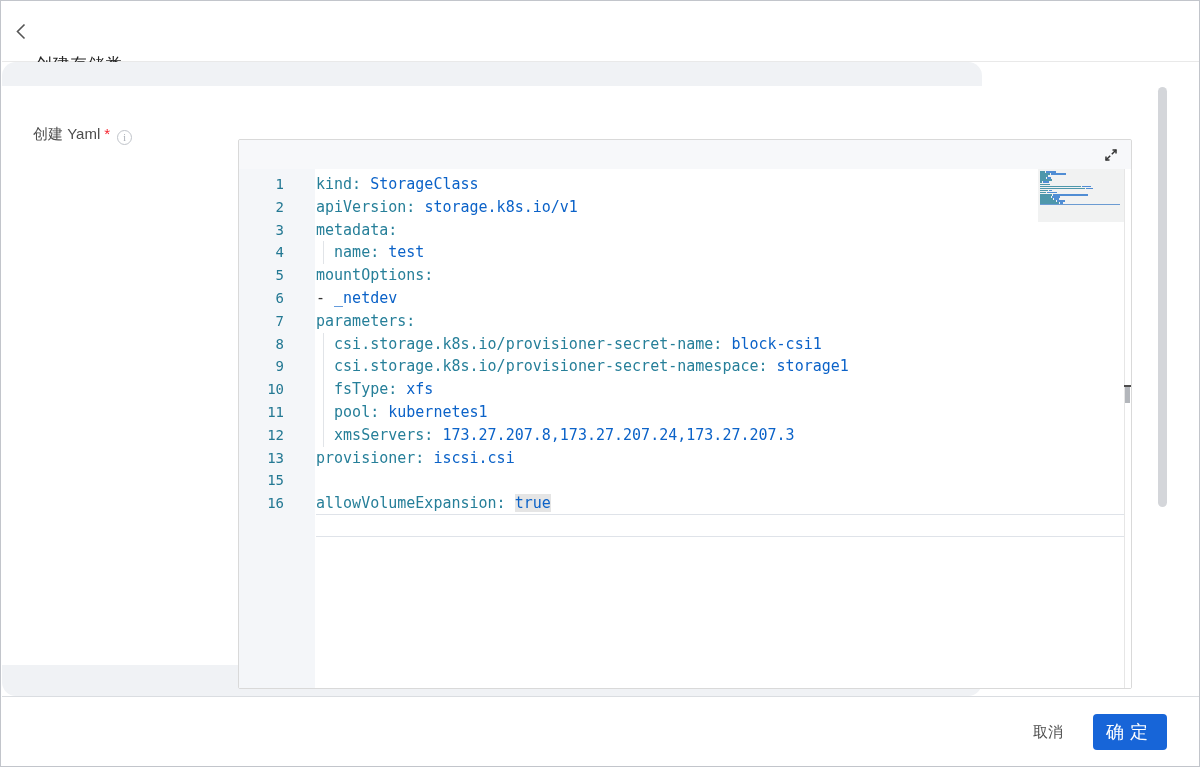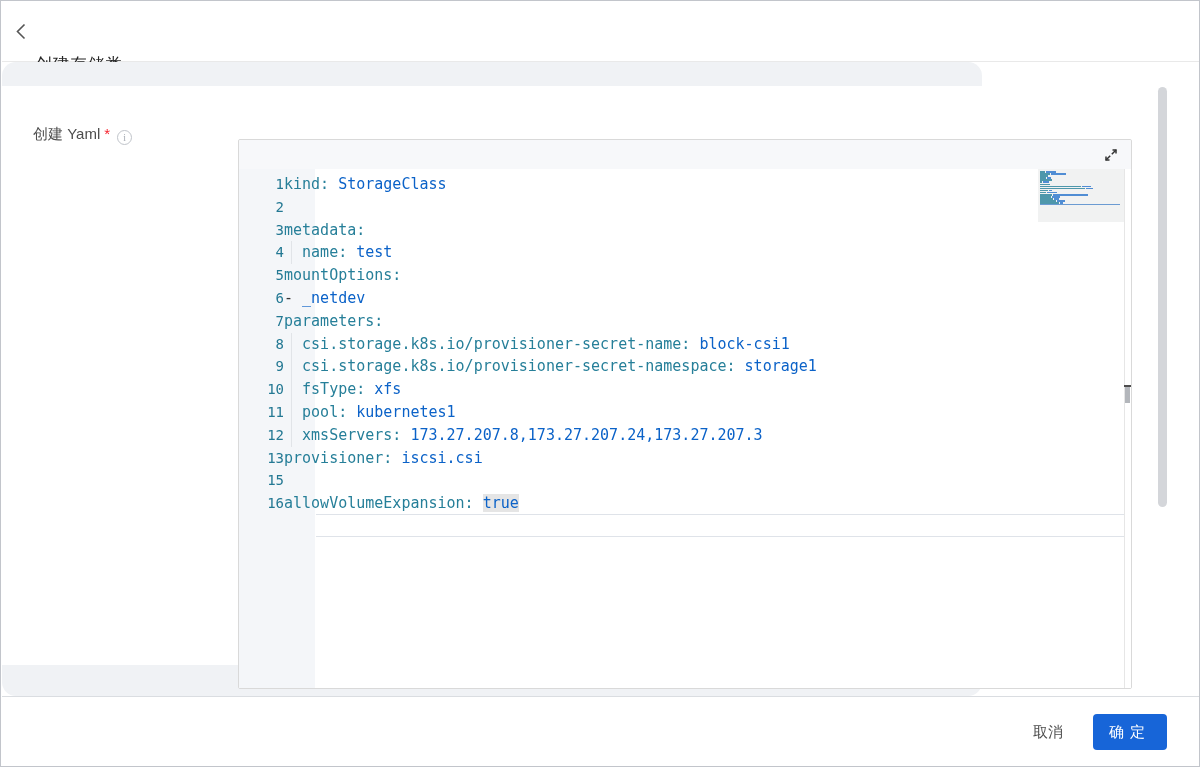--- a/index.html
+++ b/index.html
@@ -22,21 +22,21 @@
 
   
   .editor { position:absolute; left:236px; top:53px; width:894px; height:550px; border:1px solid #d9d9d9; border-radius:2px; background:#fff; }
   .ed-header { position:absolute; left:0; top:0; width:100%; height:29px; background:#f7f8fa; border-radius:2px 2px 0 0; }
   .expand-btn { position:absolute; right:12px; top:7px; width:16px; height:16px; cursor:pointer; }
   .ed-body { position:absolute; left:0; top:29px; width:892px; height:519px; overflow:hidden; background:#fff; font-family:"DejaVu Sans Mono", monospace; }
   .gutter-bg { position:absolute; left:0; top:0; width:76px; height:100%; background:#f4f6f9; }
   .code-rows { position:absolute; left:0; top:4px; width:100%; }
   .code-row { position:relative; display:flex; height:22.8px; line-height:22.8px; white-space:pre; }
   .ln { flex:0 0 45px; text-align:right; font-size:14px; color:var(--ln,#237893); }
-  .lc { position:relative; font-size:15px; color:#333; }
+  .lc { position:relative; margin-left:32px; font-size:15px; color:#333; }
   .lc .key { color:var(--key,#267f99); }
   .lc .val { color:var(--val,#0b62c8); }
   .lc .dash { color:var(--dash,#333); }
   .lc .hl { background:#e5e5e5; }
   .guide { position:absolute; left:84px; width:1px; height:22.8px; background:#e1e4e8; }
   .cur-line { position:absolute; left:77px; width:808px; height:23px; border-top:1px solid #dfe3e9; border-bottom:1px solid #dfe3e9; }
 
   
   .minimap { position:absolute; left:799px; top:0; width:86px; height:100%; }
   .mm-slider { position:absolute; left:0; top:0; width:86px; height:53px; background:rgba(25,31,40,0.06); }
@@ -45,21 +45,21 @@
   .mm-k { height:1.5px; background:rgba(38,127,153,0.8); }
   .mm-v { height:1.5px; background:rgba(11,98,200,0.7); margin-left:1px; }
   .mm-curline { position:absolute; left:2px; top:35px; width:80px; height:1px; background:#6b9bd2; }
   .ruler-border { position:absolute; left:885px; top:0; width:1px; height:100%; background:#e6e6e6; }
   .cursor-mark { position:absolute; left:885px; top:216px; width:10px; height:2px; background:#4d4d4d; }
   .ed-scroll-thumb { position:absolute; left:886px; top:218px; width:5px; height:16px; background:#b3b6bb; }
 
   
   .footer { position:absolute; left:1px; top:695px; width:1198px; height:71px; background:#fff; border-top:1px solid #dadde1; display:flex; align-items:center; justify-content:flex-end; padding-right:33px; }
   .cancel-btn { font-size:15px; color:#4d4d4d; margin-right:30px; cursor:pointer; background:none; border:none; font-family:inherit; }
-  .confirm-btn { width:74px; height:36px; border:none; border-radius:4px; background:var(--accent,#1765d8); color:#fff; font-size:15px; letter-spacing:6px; cursor:pointer; font-family:inherit; display:flex; align-items:center; justify-content:center; }
+  .confirm-btn { width:74px; height:36px; border:none; border-radius:4px; background:var(--accent,#1765d8); color:#fff; font-size:18px; letter-spacing:6px; cursor:pointer; font-family:inherit; display:flex; align-items:center; justify-content:center; }
 </style>
 </head>
 <body>
 
 <div class="page" style="--key: #267f99; --val: #0b62c8; --ln: #237893; --dash: #333333; --accent: #1765d8;">
 
   <div class="header">
     <svg class="back" viewBox="0 0 10 17">
       <polyline points="8.5,1.5 1.5,8.5 8.5,15.5" fill="none" stroke="#555" stroke-width="1.6"></polyline>
     </svg>
@@ -80,21 +80,21 @@
               <line x1="13" y1="3" x2="8.8" y2="7.2"></line>
               <polyline points="6.5,13 3,13 3,9.5"></polyline>
               <line x1="3" y1="13" x2="7.2" y2="8.8"></line>
             </g>
           </svg>
         </div>
         <div class="ed-body">
           <div class="gutter-bg"></div>
           <div class="code-rows">
               <div class="code-row"><div class="ln">1</div><div class="lc"><span class="key">kind:</span><span class="plain"> </span><span class="val">StorageClass</span></div></div>
-              <div class="code-row"><div class="ln">2</div></div>
+              <div class="code-row"><div class="ln">2</div><div class="lc"><span class="key">apiVersion:</span><span class="plain"> </span><span class="val">storage.k8s.io/v1</span></div></div>
               <div class="code-row"><div class="ln">3</div><div class="lc"><span class="key">metadata:</span></div></div>
               <div class="code-row"><div class="ln">4</div><div class="lc"><span class="plain">  </span><span class="guide" style="left: 7px; top: 0px;"></span><span class="key">name:</span><span class="plain"> </span><span class="val">test</span></div></div>
               <div class="code-row"><div class="ln">5</div><div class="lc"><span class="key">mountOptions:</span></div></div>
               <div class="code-row"><div class="ln">6</div><div class="lc"><span class="dash">- </span><span class="val">_netdev</span></div></div>
               <div class="code-row"><div class="ln">7</div><div class="lc"><span class="key">parameters:</span></div></div>
               <div class="code-row"><div class="ln">8</div><div class="lc"><span class="plain">  </span><span class="guide" style="left: 7px; top: 0px;"></span><span class="key">csi.storage.k8s.io/provisioner-secret-name:</span><span class="plain"> </span><span class="val">block-csi1</span></div></div>
               <div class="code-row"><div class="ln">9</div><div class="lc"><span class="plain">  </span><span class="guide" style="left: 7px; top: 0px;"></span><span class="key">csi.storage.k8s.io/provisioner-secret-namespace:</span><span class="plain"> </span><span class="val">storage1</span></div></div>
               <div class="code-row"><div class="ln">10</div><div class="lc"><span class="plain">  </span><span class="guide" style="left: 7px; top: 0px;"></span><span class="key">fsType:</span><span class="plain"> </span><span class="val">xfs</span></div></div>
               <div class="code-row"><div class="ln">11</div><div class="lc"><span class="plain">  </span><span class="guide" style="left: 7px; top: 0px;"></span><span class="key">pool:</span><span class="plain"> </span><span class="val">kubernetes1</span></div></div>
               <div class="code-row"><div class="ln">12</div><div class="lc"><span class="plain">  </span><span class="guide" style="left: 7px; top: 0px;"></span><span class="key">xmsServers:</span><span class="plain"> </span><span class="val">173.27.207.8,173.27.207.24,173.27.207.3</span></div></div>

